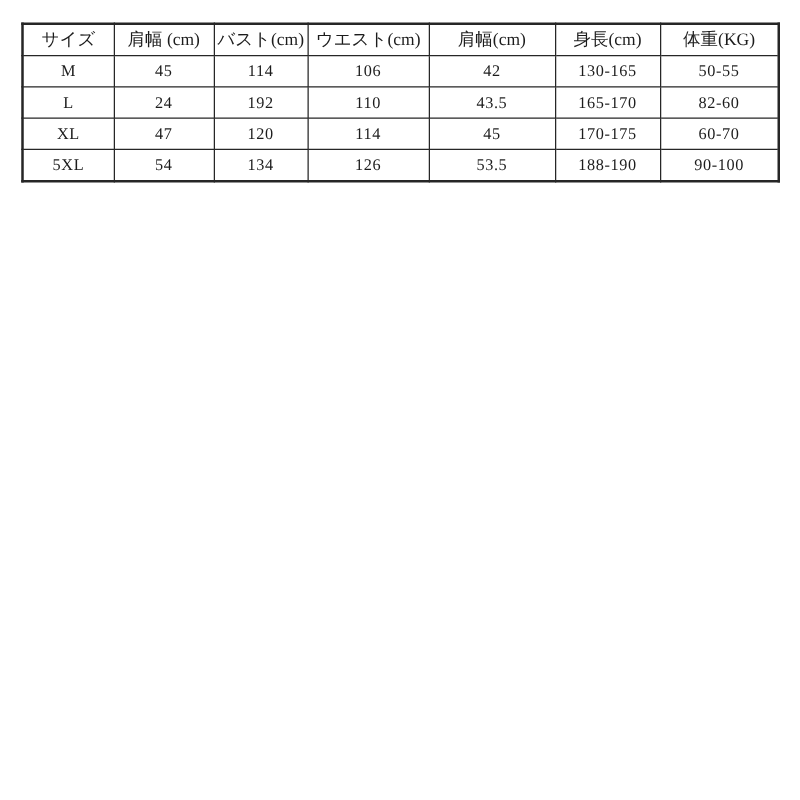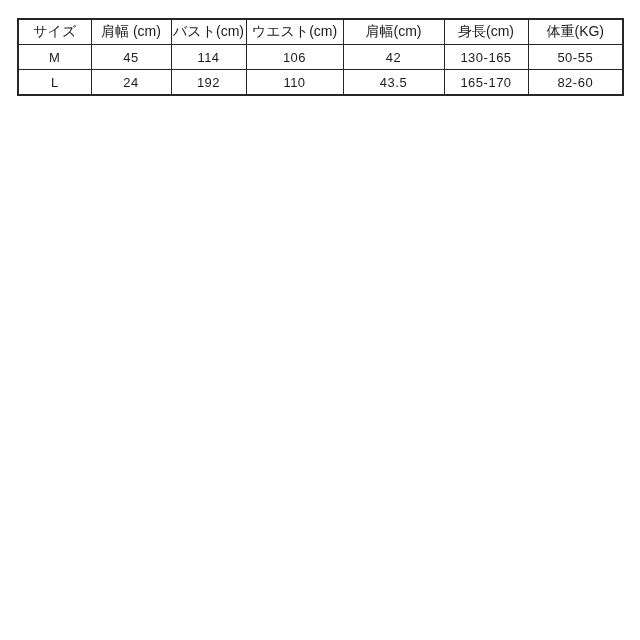--- a/index.html
+++ b/index.html
@@ -15,21 +15,21 @@
     overflow: hidden;
   }
   table.size-table {
     position: absolute;
     left: 17px;
     top: 18px;
     width: 605px;
     border-collapse: collapse;
     table-layout: fixed;
     border: 2px solid #262626;
-    font-family: Liberation Sans, sans-serif;
+    font-family: Liberation Serif, serif;
     color: #1c1c1c;
     background: #ffffff;
   }
   table.size-table th,
   table.size-table td {
     border: 1px solid #262626;
     text-align: center;
     vertical-align: middle;
     padding: 0;
     height: 24px;
@@ -82,15 +82,33 @@
       </tr>
       <tr>
         <td>L</td>
         <td>24</td>
         <td>192</td>
         <td>110</td>
         <td>43.5</td>
         <td>165-170</td>
         <td>82-60</td>
       </tr>
+      <tr>
+        <td>XL</td>
+        <td>47</td>
+        <td>120</td>
+        <td>114</td>
+        <td>45</td>
+        <td>170-175</td>
+        <td>60-70</td>
+      </tr>
+      <tr>
+        <td>5XL</td>
+        <td>54</td>
+        <td>134</td>
+        <td>126</td>
+        <td>53.5</td>
+        <td>188-190</td>
+        <td>90-100</td>
+      </tr>
     </tbody>
   </table>
 </div>
 
 </body></html>

